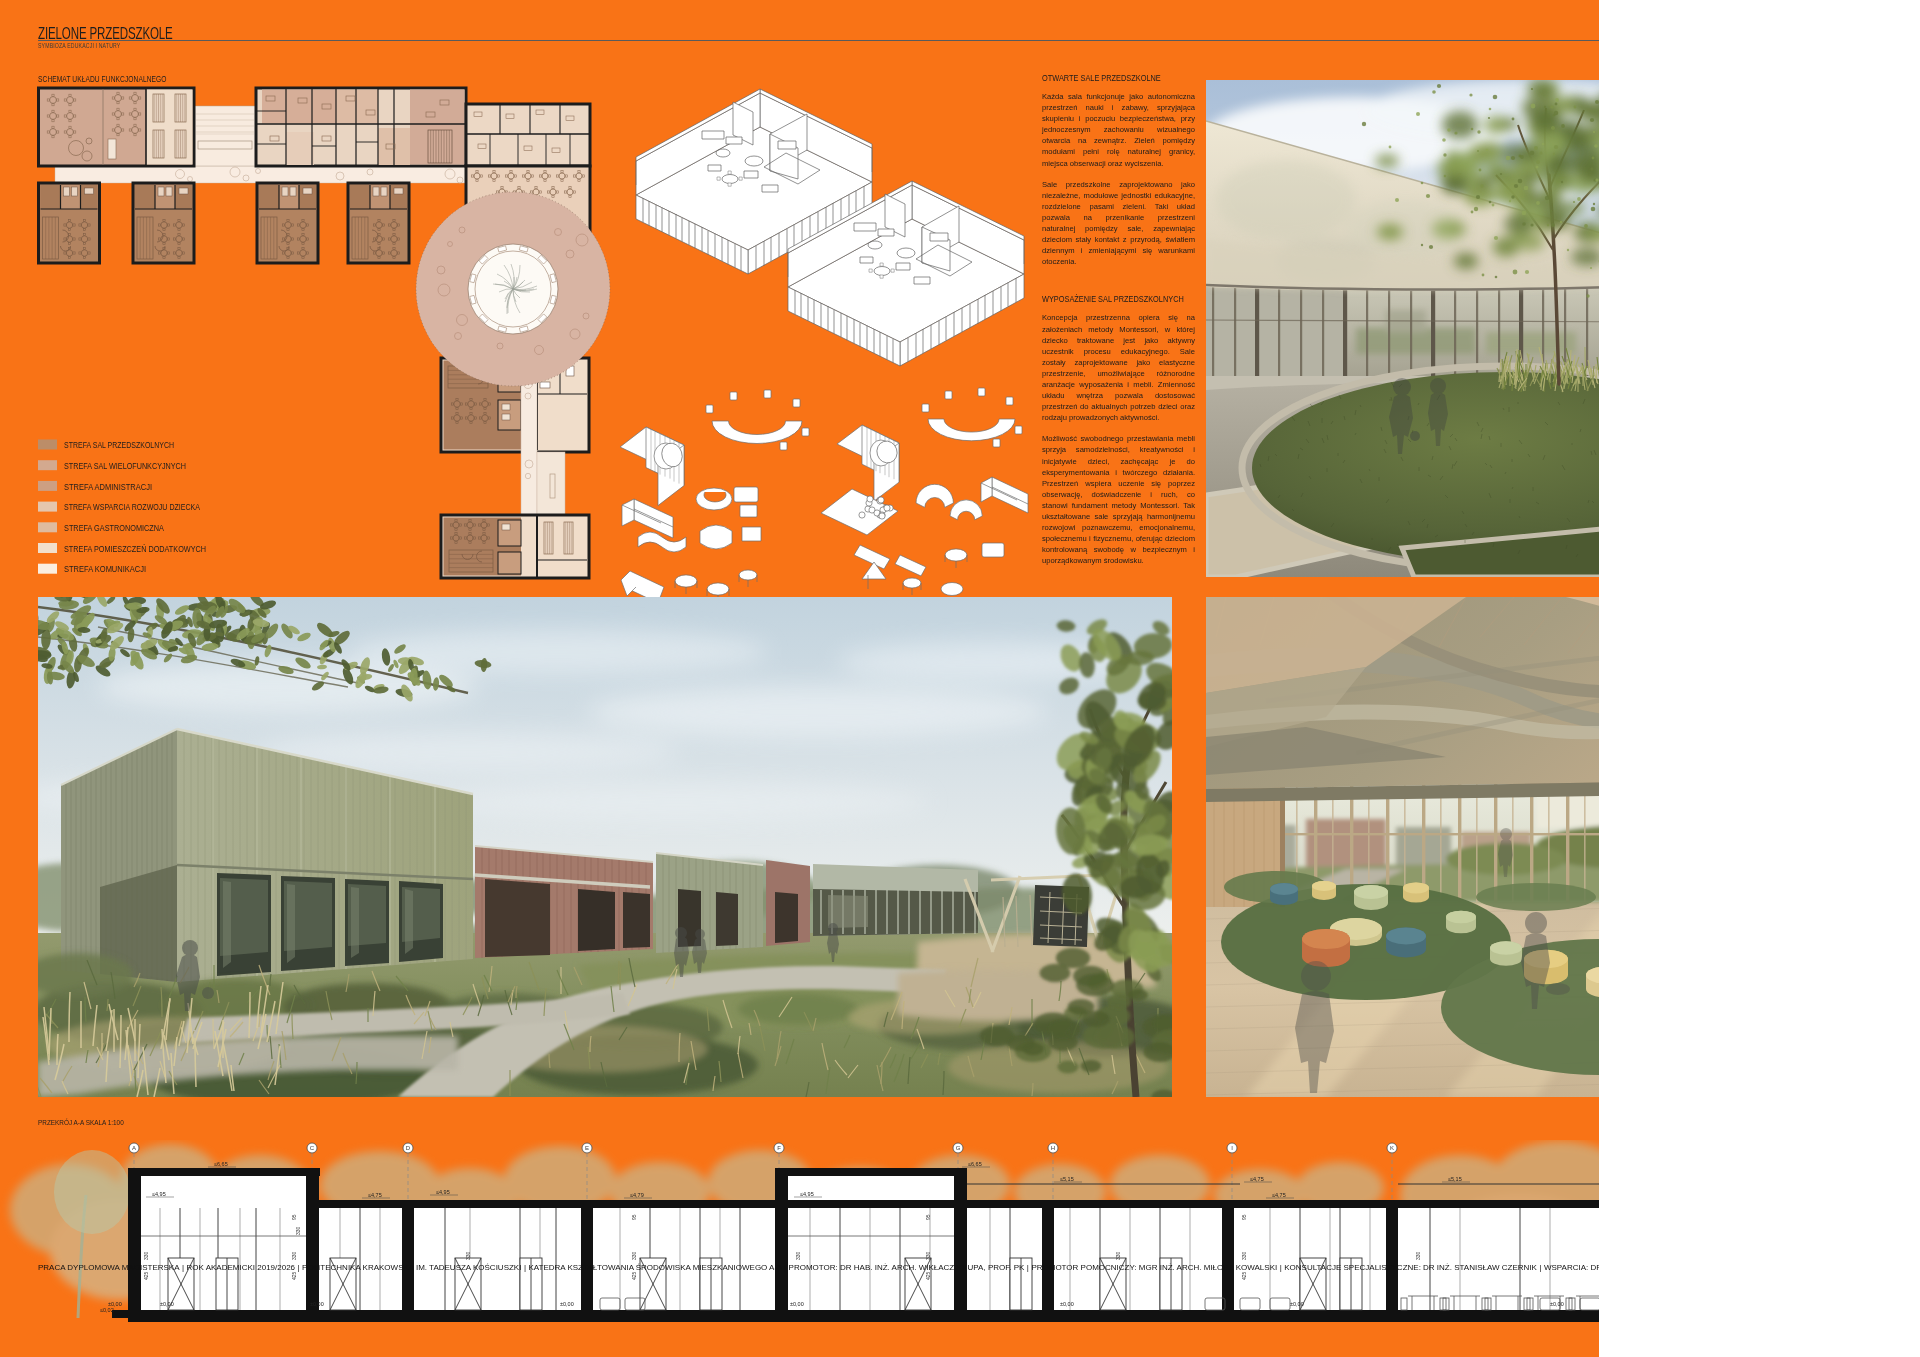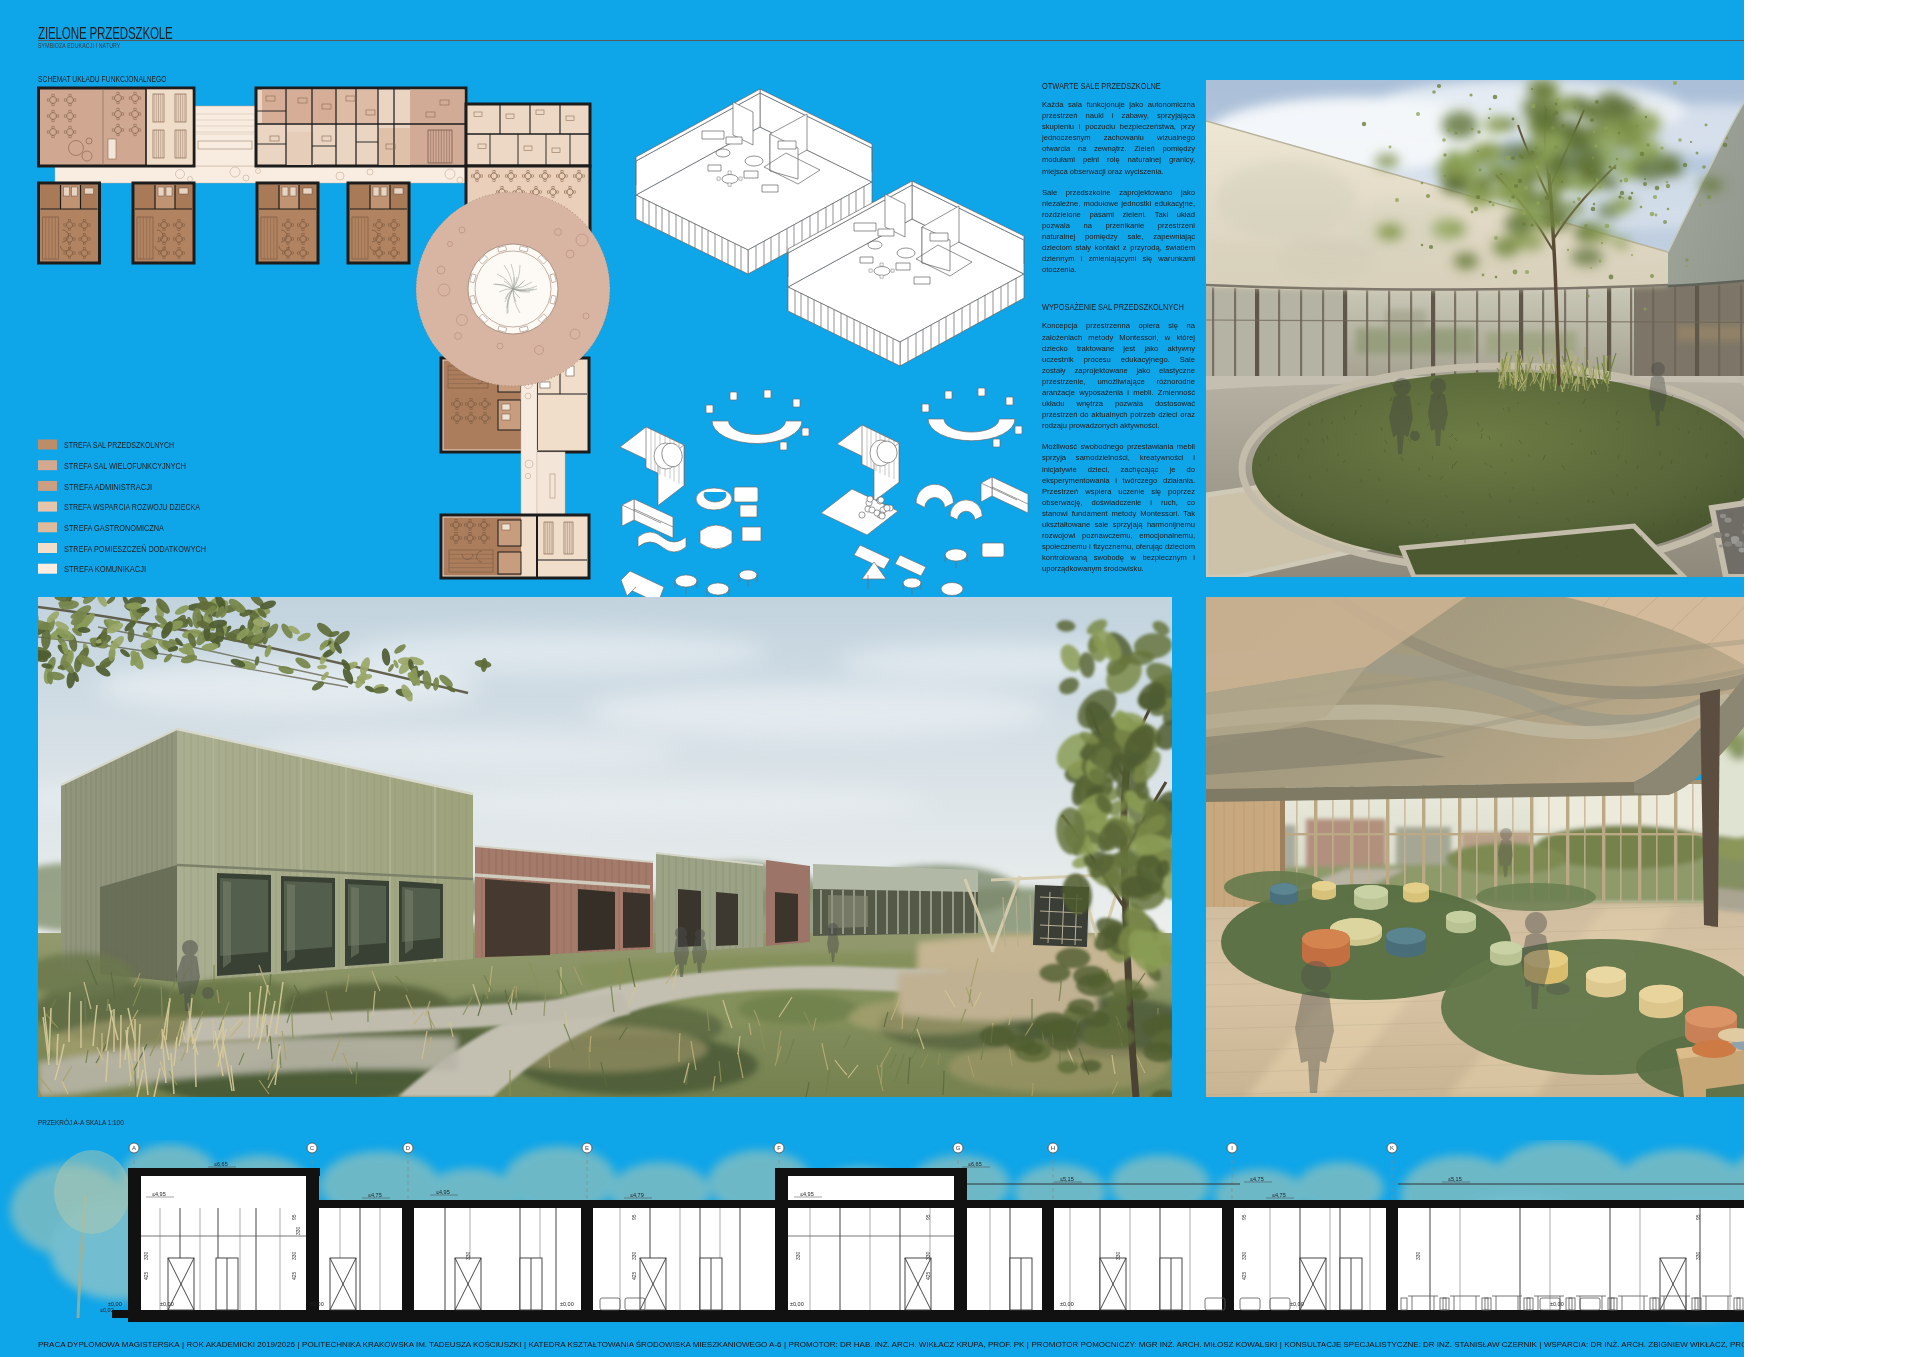--- a/index.html
+++ b/index.html
@@ -1,25 +1,25 @@
 <!DOCTYPE html>
 <html><head><meta charset="utf-8">
 <style>
 html,body{margin:0;padding:0;background:#fff;}
-.page{position:relative;width:1744px;height:1357px;background:#0ea5e9;font-family:"Liberation Sans",sans-serif;overflow:hidden;}
+.page{position:relative;width:1599px;height:1357px;background:#f97316;font-family:"Liberation Sans",sans-serif;overflow:hidden;}
 .abs{position:absolute;}
 .hdr-title{left:38px;top:24px;font-size:16.5px;letter-spacing:-0.2px;color:#1e1e1e;font-weight:400;transform:scaleX(0.70);transform-origin:left top;}
 .hdr-rule{left:38px;top:40px;width:1844px;height:1px;background:#5a5a5a;}
 .hdr-sub{left:38px;top:42px;font-size:6.8px;color:#3a3a3a;letter-spacing:0.2px;transform:scaleX(0.76);transform-origin:left top;}
 .plan-label{left:38px;top:73px;font-size:9.5px;color:#1e1e1e;letter-spacing:0.1px;transform:scaleX(0.70);transform-origin:left top;}
-.txtcol{left:1042px;top:82px;width:153px;color:#1c1c1c;}
+.txtcol{left:1042px;top:74px;width:153px;color:#1c1c1c;}
 .txtcol h4{margin:0 0 8px 0;font-size:8.2px;font-weight:400;letter-spacing:0px;white-space:nowrap;transform:scaleX(0.9);transform-origin:left top;}
 .txtcol p{margin:0 0 10px 0;font-size:7.6px;line-height:11.1px;text-align:justify;font-weight:400;}
 .sec-label{left:38px;top:1118px;font-size:8px;color:#1e1e1e;transform:scaleX(0.8);transform-origin:left top;}
-.footer{left:38px;top:1340px;width:1844px;display:flex;justify-content:space-between;font-size:8px;color:#111;white-space:nowrap;}
+.footer{left:38px;top:1263px;width:1844px;display:flex;justify-content:space-between;font-size:8px;color:#111;white-space:nowrap;}
 </style></head>
 <body>
 <div class="page">
 
 <div class="abs hdr-title">ZIELONE PRZEDSZKOLE</div>
 
 <div class="abs hdr-rule"></div>
 
 <div class="abs hdr-sub">SYMBIOZA EDUKACJI I NATURY</div>
 

